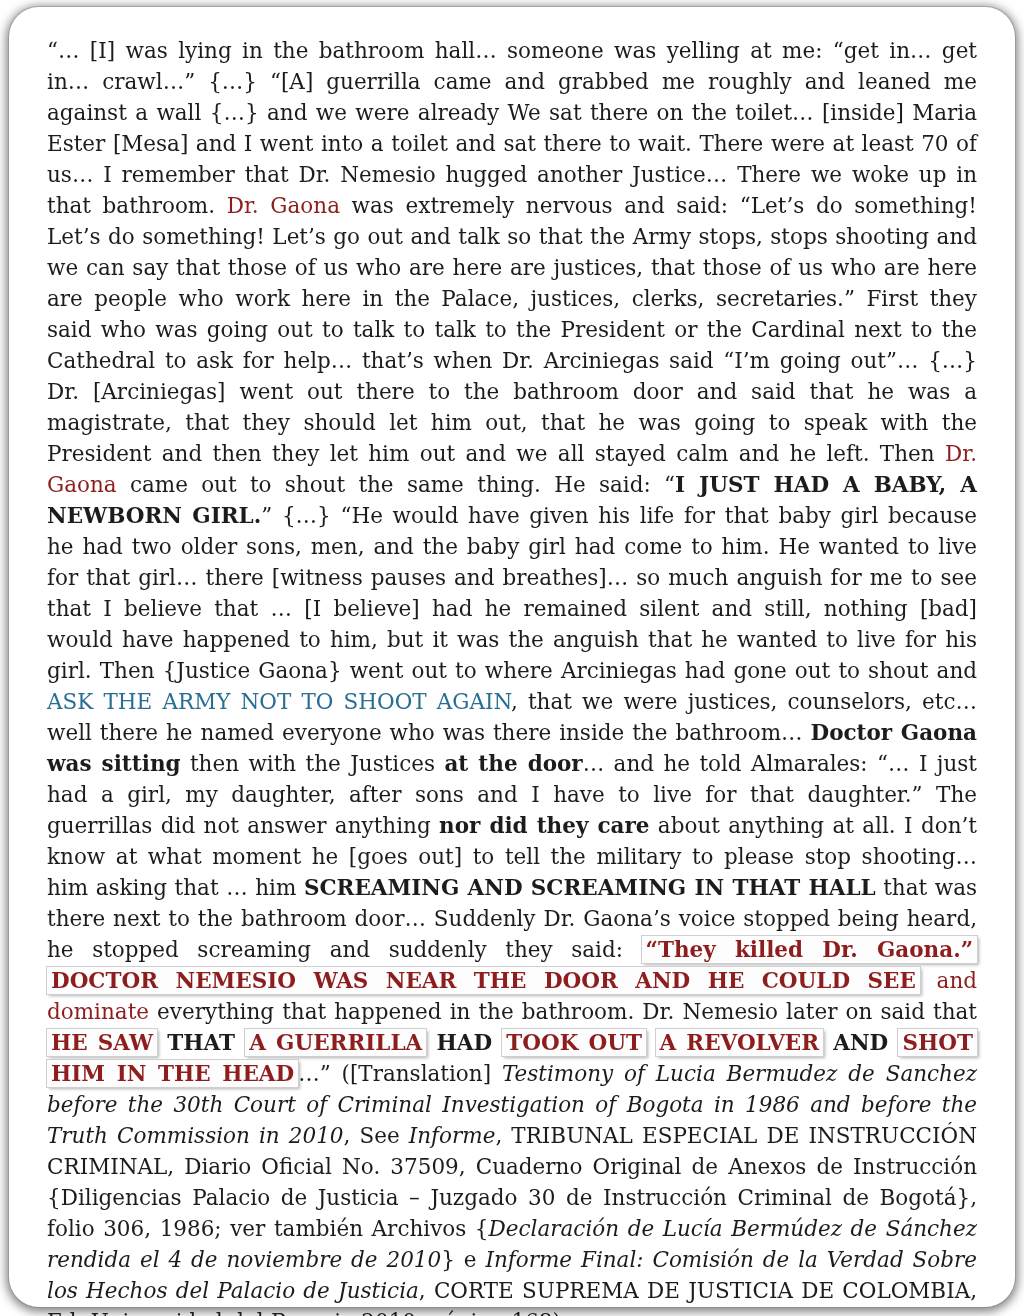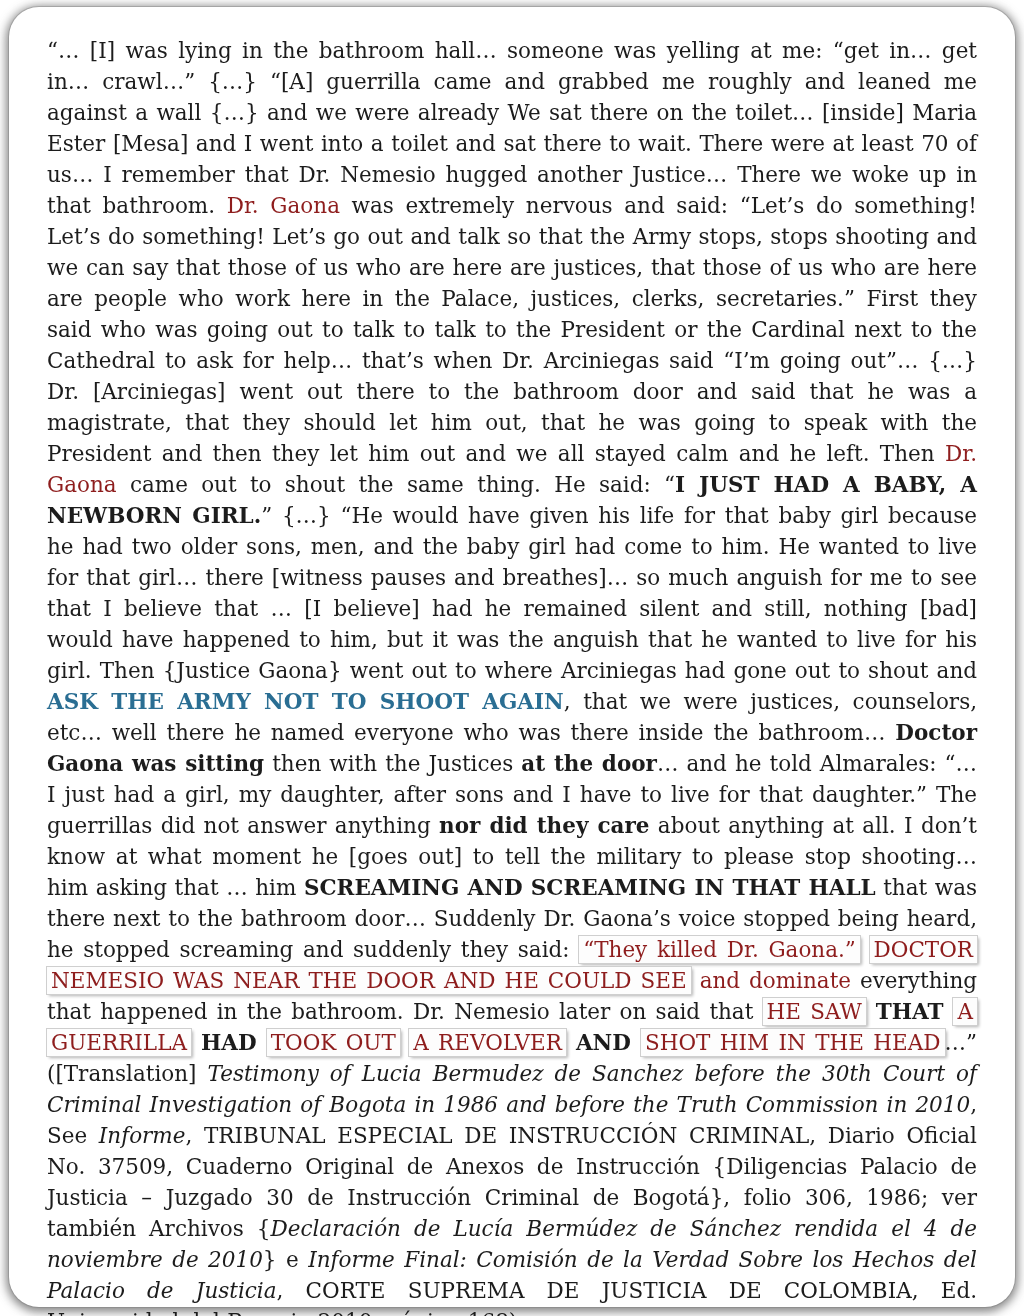--- a/index.html
+++ b/index.html
@@ -33,23 +33,23 @@
     font-size: 21.5px;
     line-height: 31px;
     color: var(--text, #1c1c1c);
     word-spacing: 0.5px;
   }
   
   .run.n  { }
   .run.b  { font-weight: bold; }
   .run.i  { font-style: italic; }
   .run.rb { font-weight: normal; color: var(--red, #8e1d1d); }
-  .run.bl { font-weight: bold; color: var(--blue, #2a6e93); }
+  .run.bl { font-weight: normal; color: var(--blue, #2a6e93); }
   .run.rh {
-    font-weight: normal;
+    font-weight: bold;
     color: var(--red, #8e1d1d);
     background: var(--hl, #fdfdfd);
     box-shadow: 0 0 0 1px #cfcfcf, 2px 2px 3px rgba(0,0,0,0.30);
     padding: 1px 4px;
     -webkit-box-decoration-break: clone;
     box-decoration-break: clone;
   }
 </style>
 </head>
 <body>

